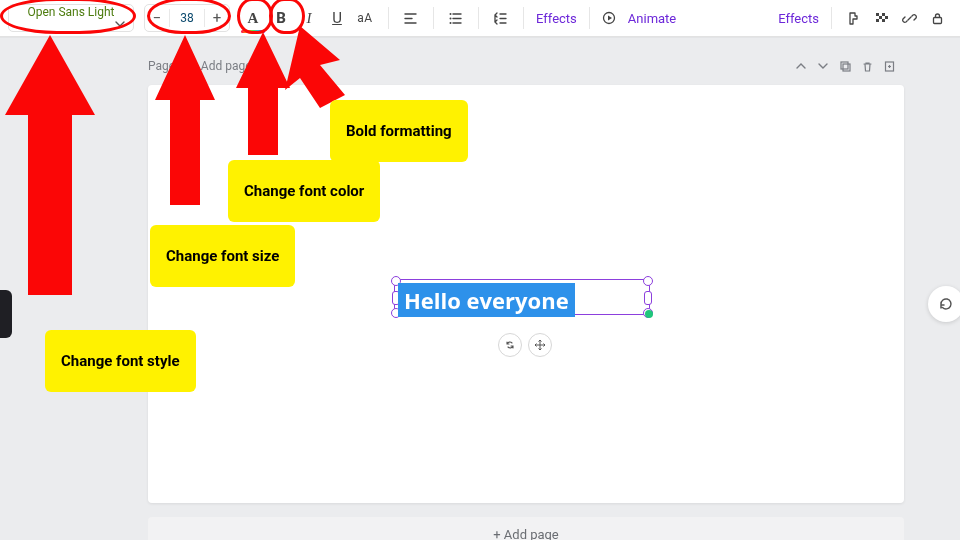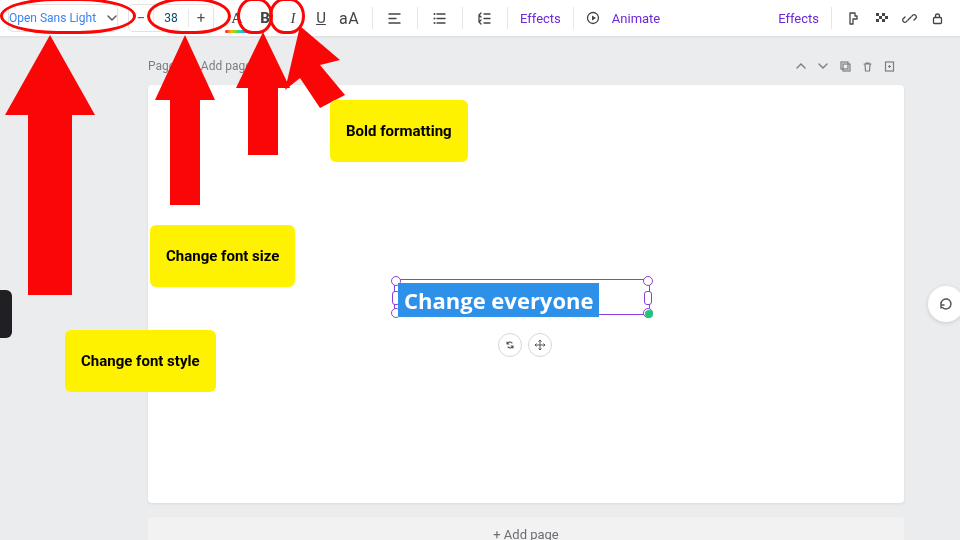--- a/index.html
+++ b/index.html
@@ -1,18 +1,18 @@
 <!DOCTYPE html>
 <html><head>
 <meta charset="utf-8">
 <style>
 html,body{margin:0;padding:0;font-family:-apple-system,BlinkMacSystemFont,"Segoe UI",Roboto,Arial,sans-serif;background:#ebecee;}
 #stage{position:relative;width:960px;height:540px;overflow:hidden;background:#ebecee;}
 .toolbar{position:absolute;left:0;right:0;top:0;height:36px;background:#fff;border-bottom:1px solid #e2e2e2;display:flex;align-items:center;padding:0 8px;z-index:50;box-shadow:0 1px 0 rgba(0,0,0,.03);}
-.font-sel{display:flex;align-items:center;height:26px;min-width:108px;border:1px solid #e2e2e2;border-radius:5px;padding:0 0;font-size:12px;color:#3b82f6;cursor:pointer;margin-right:10px;}
+.font-sel{display:flex;align-items:center;height:26px;min-width:108px;border:1px solid #e2e2e2;border-radius:5px;padding:0 8px;font-size:12px;color:#4d7c0f;cursor:pointer;margin-right:10px;flex-direction:column;}
 .font-sel .chev{margin-left:auto;}
 .size-ctrl{display:flex;align-items:center;height:26px;border:1px solid #e2e2e2;border-radius:5px;margin-right:10px;}
 .size-ctrl .btn{width:24px;height:26px;display:flex;align-items:center;justify-content:center;color:#555;font-size:15px;cursor:pointer;}
 .size-ctrl .val{width:34px;text-align:center;font-size:12px;color:#0c4a6e;border-left:1px solid #e8e8e8;border-right:1px solid #e8e8e8;height:18px;line-height:18px;}
 .tbtn{min-width:26px;height:26px;display:flex;align-items:center;justify-content:center;color:#444;font-size:15px;cursor:pointer;border-radius:4px;margin-right:2px;}
 .sep{width:1px;height:22px;background:#e6e6e6;margin:0 8px;}
 .tool-text{font-size:13px;color:#6d28d9;padding:0 4px;cursor:pointer;}
 .right{margin-left:auto;display:flex;align-items:center;}
 .canvas-wrap{position:absolute;left:148px;top:55px;width:756px;}
 .page-head{display:flex;align-items:center;font-size:12px;color:#7b7e84;margin-bottom:8px;padding-right:4px;}
@@ -62,21 +62,21 @@
   </div>
   <div class="size-ctrl">
     <div class="btn">−</div>
     <div class="val">38</div>
     <div class="btn">+</div>
   </div>
   <div class="tbtn a-icon">A<span class="a-under"></span></div>
   <div class="tbtn" style="font-weight:800">B</div>
   <div class="tbtn" style="font-style:italic;font-family:Georgia">I</div>
   <div class="tbtn" style="text-decoration:underline">U</div>
-  <div class="tbtn" style="font-size:16px;letter-spacing:.5px">aA</div>
+  <div class="tbtn" style="font-size:12px;letter-spacing:.5px">aA</div>
   <div class="sep"></div>
   <div class="tbtn">
         <svg width="15" height="15" viewBox="0 0 15 15">
           <path d="M2 3h11M2 7.5h7M2 12h11" stroke="#444" stroke-width="1.4" stroke-linecap="round"></path>
         </svg>
       </div>
   <div class="sep"></div>
   <div class="tbtn">
         <svg width="15" height="15" viewBox="0 0 15 15">
           <circle cx="2.5" cy="3" r="1" fill="#444"></circle>
@@ -167,21 +167,21 @@
   <div class="canvas">
     <div class="sel-rect">
       <div class="sh tl"></div>
       <div class="sh tr"></div>
       <div class="sh bl"></div>
       <div class="sh br"></div>
       <div class="sh ml"></div>
       <div class="sh mr"></div>
       <div class="gdot"></div>
     </div>
-    <div class="textbox">Change everyone</div>
+    <div class="textbox">Hello everyone</div>
     <div class="float-ctrl">
       <div class="fc">
             <svg width="12" height="12" viewBox="0 0 12 12">
               <path d="M3 5a3 3 0 0 1 5-1M9 7a3 3 0 0 1-5 1M3 3v2h2M9 9V7H7" stroke="#555" stroke-width="1.1" fill="none" stroke-linecap="round"></path>
             </svg>
           </div>
       <div class="fc">
             <svg width="12" height="12" viewBox="0 0 12 12">
               <path d="M6 1v10M1 6h10M6 1l-1.5 1.5M6 1l1.5 1.5M6 11l-1.5-1.5M6 11l1.5-1.5M1 6l1.5-1.5M1 6l1.5 1.5M11 6l-1.5-1.5M11 6l-1.5 1.5" stroke="#555" stroke-width="1" fill="none"></path>
             </svg>
@@ -201,22 +201,23 @@
   <polygon points="50,35 95,115 72,115 72,295 28,295 28,115 5,115" fill="#fb0606"></polygon>
 
   <polygon points="185,35 215,100 200,100 200,205 170,205 170,100 155,100" fill="#fb0606"></polygon>
 
   <polygon points="263,32 290,88 278,88 278,155 248,155 248,88 236,88" fill="#fb0606"></polygon>
 
   <polygon points="300,26 340,60 320,65 345,95 320,108 300,78 285,90" fill="#fb0606"></polygon>
 </svg>
 
 <div class="label" style="left:330px;top:100px;">Bold formatting</div>
+<div class="label" style="left:228px;top:160px;">Change font color</div>
 <div class="label" style="left:150px;top:225px;text-align:center;">Change font size</div>
-<div class="label" style="left:45px;top:330px;margin-left:20px;">Change font style</div>
+<div class="label" style="left:45px;top:330px;">Change font style</div>
 
 <div class="reset-btn">
       <svg width="18" height="18" viewBox="0 0 18 18">
         <path d="M4 9a5 5 0 1 1 1.5 3.5M4 13v-3h3" stroke="#555" stroke-width="1.5" fill="none" stroke-linecap="round"></path>
       </svg>
     </div>
 <div class="left-stub"></div>
 
 </div>
 

